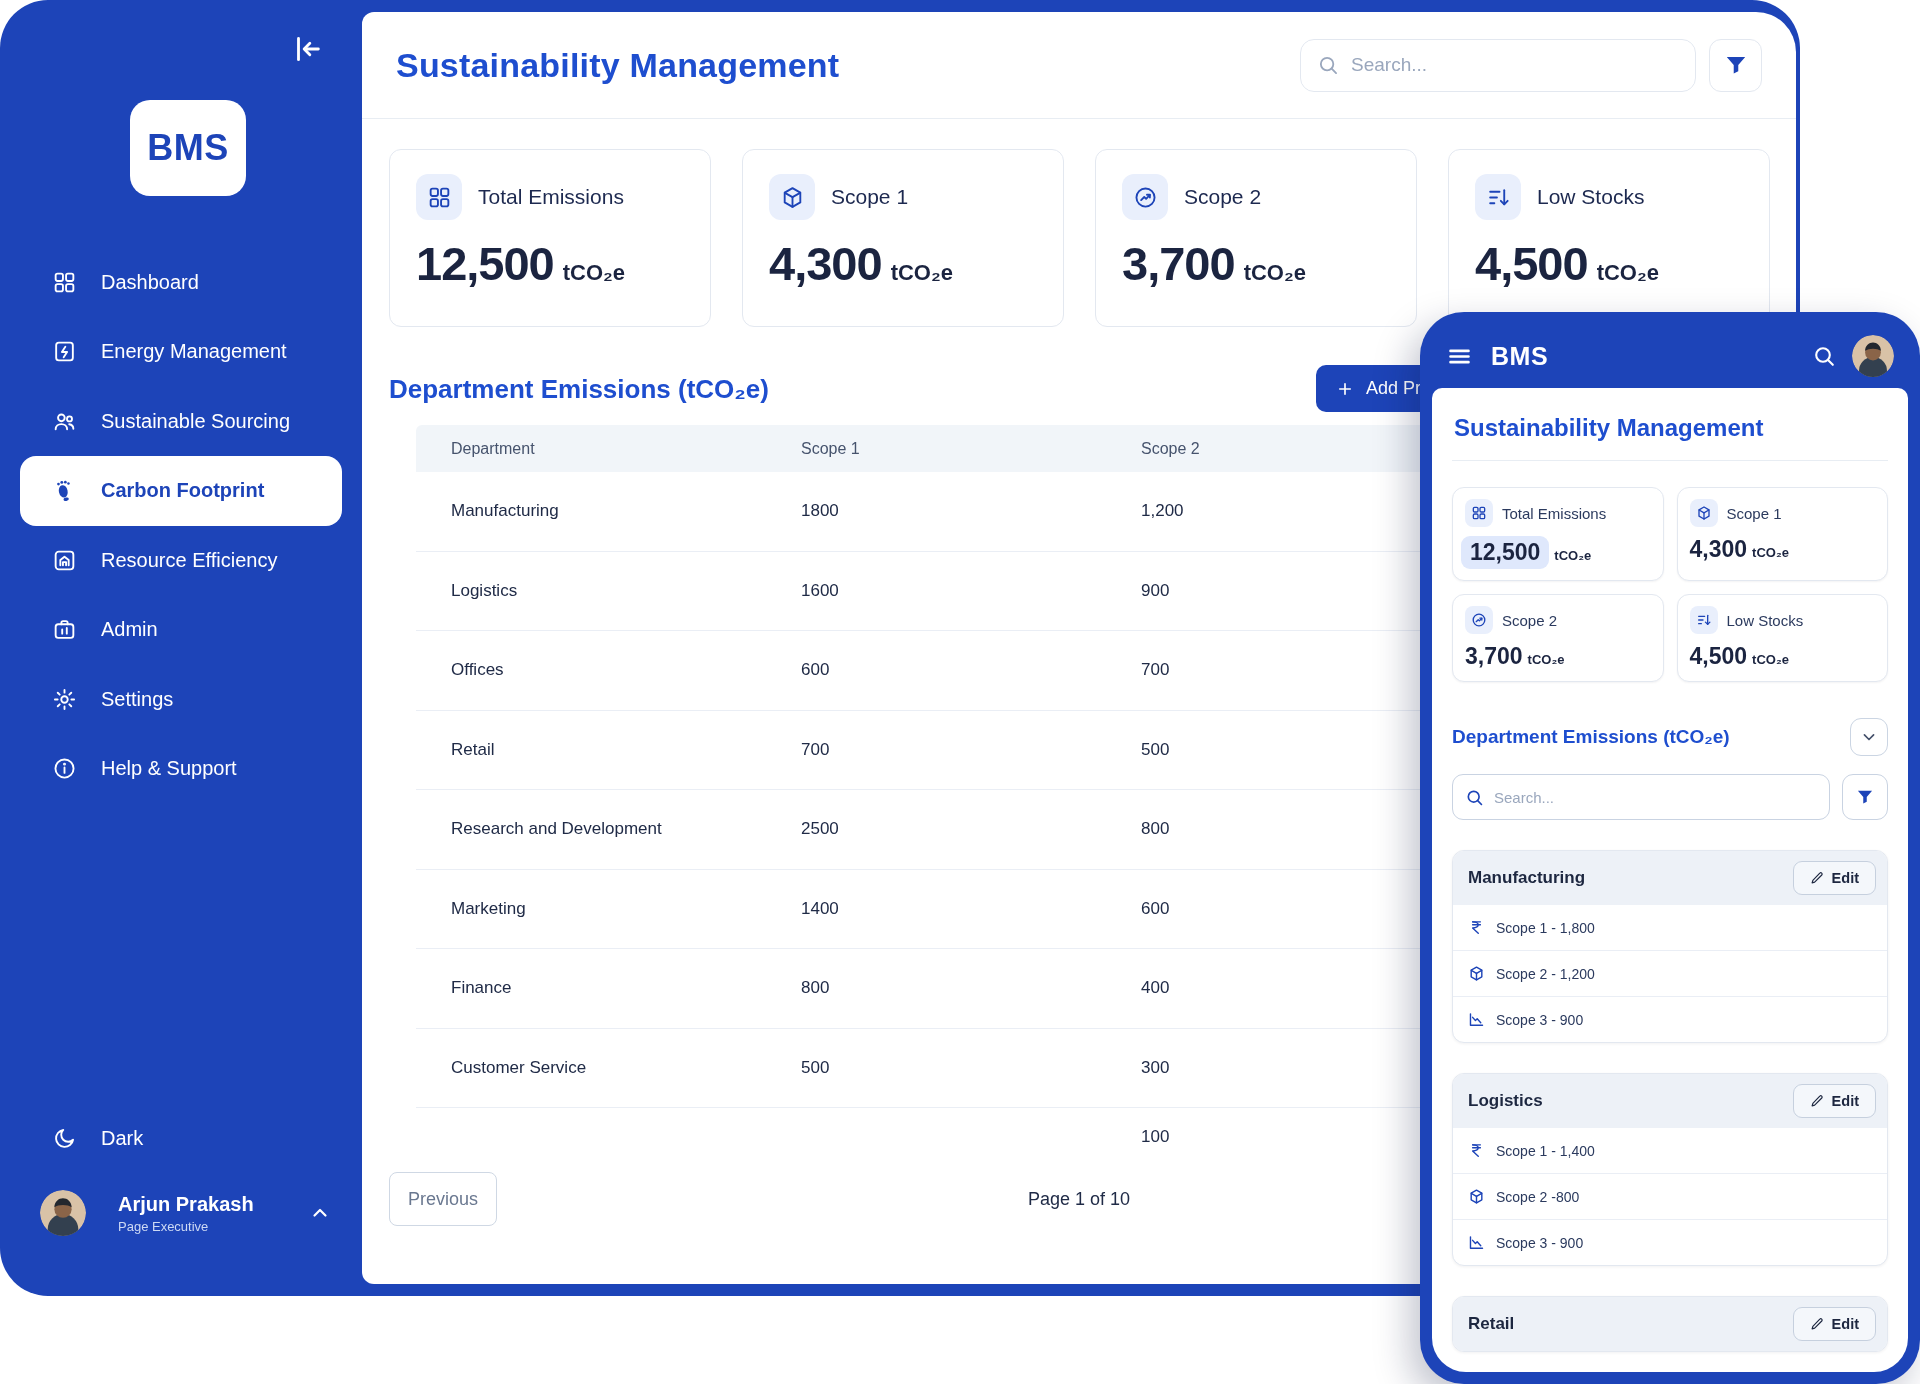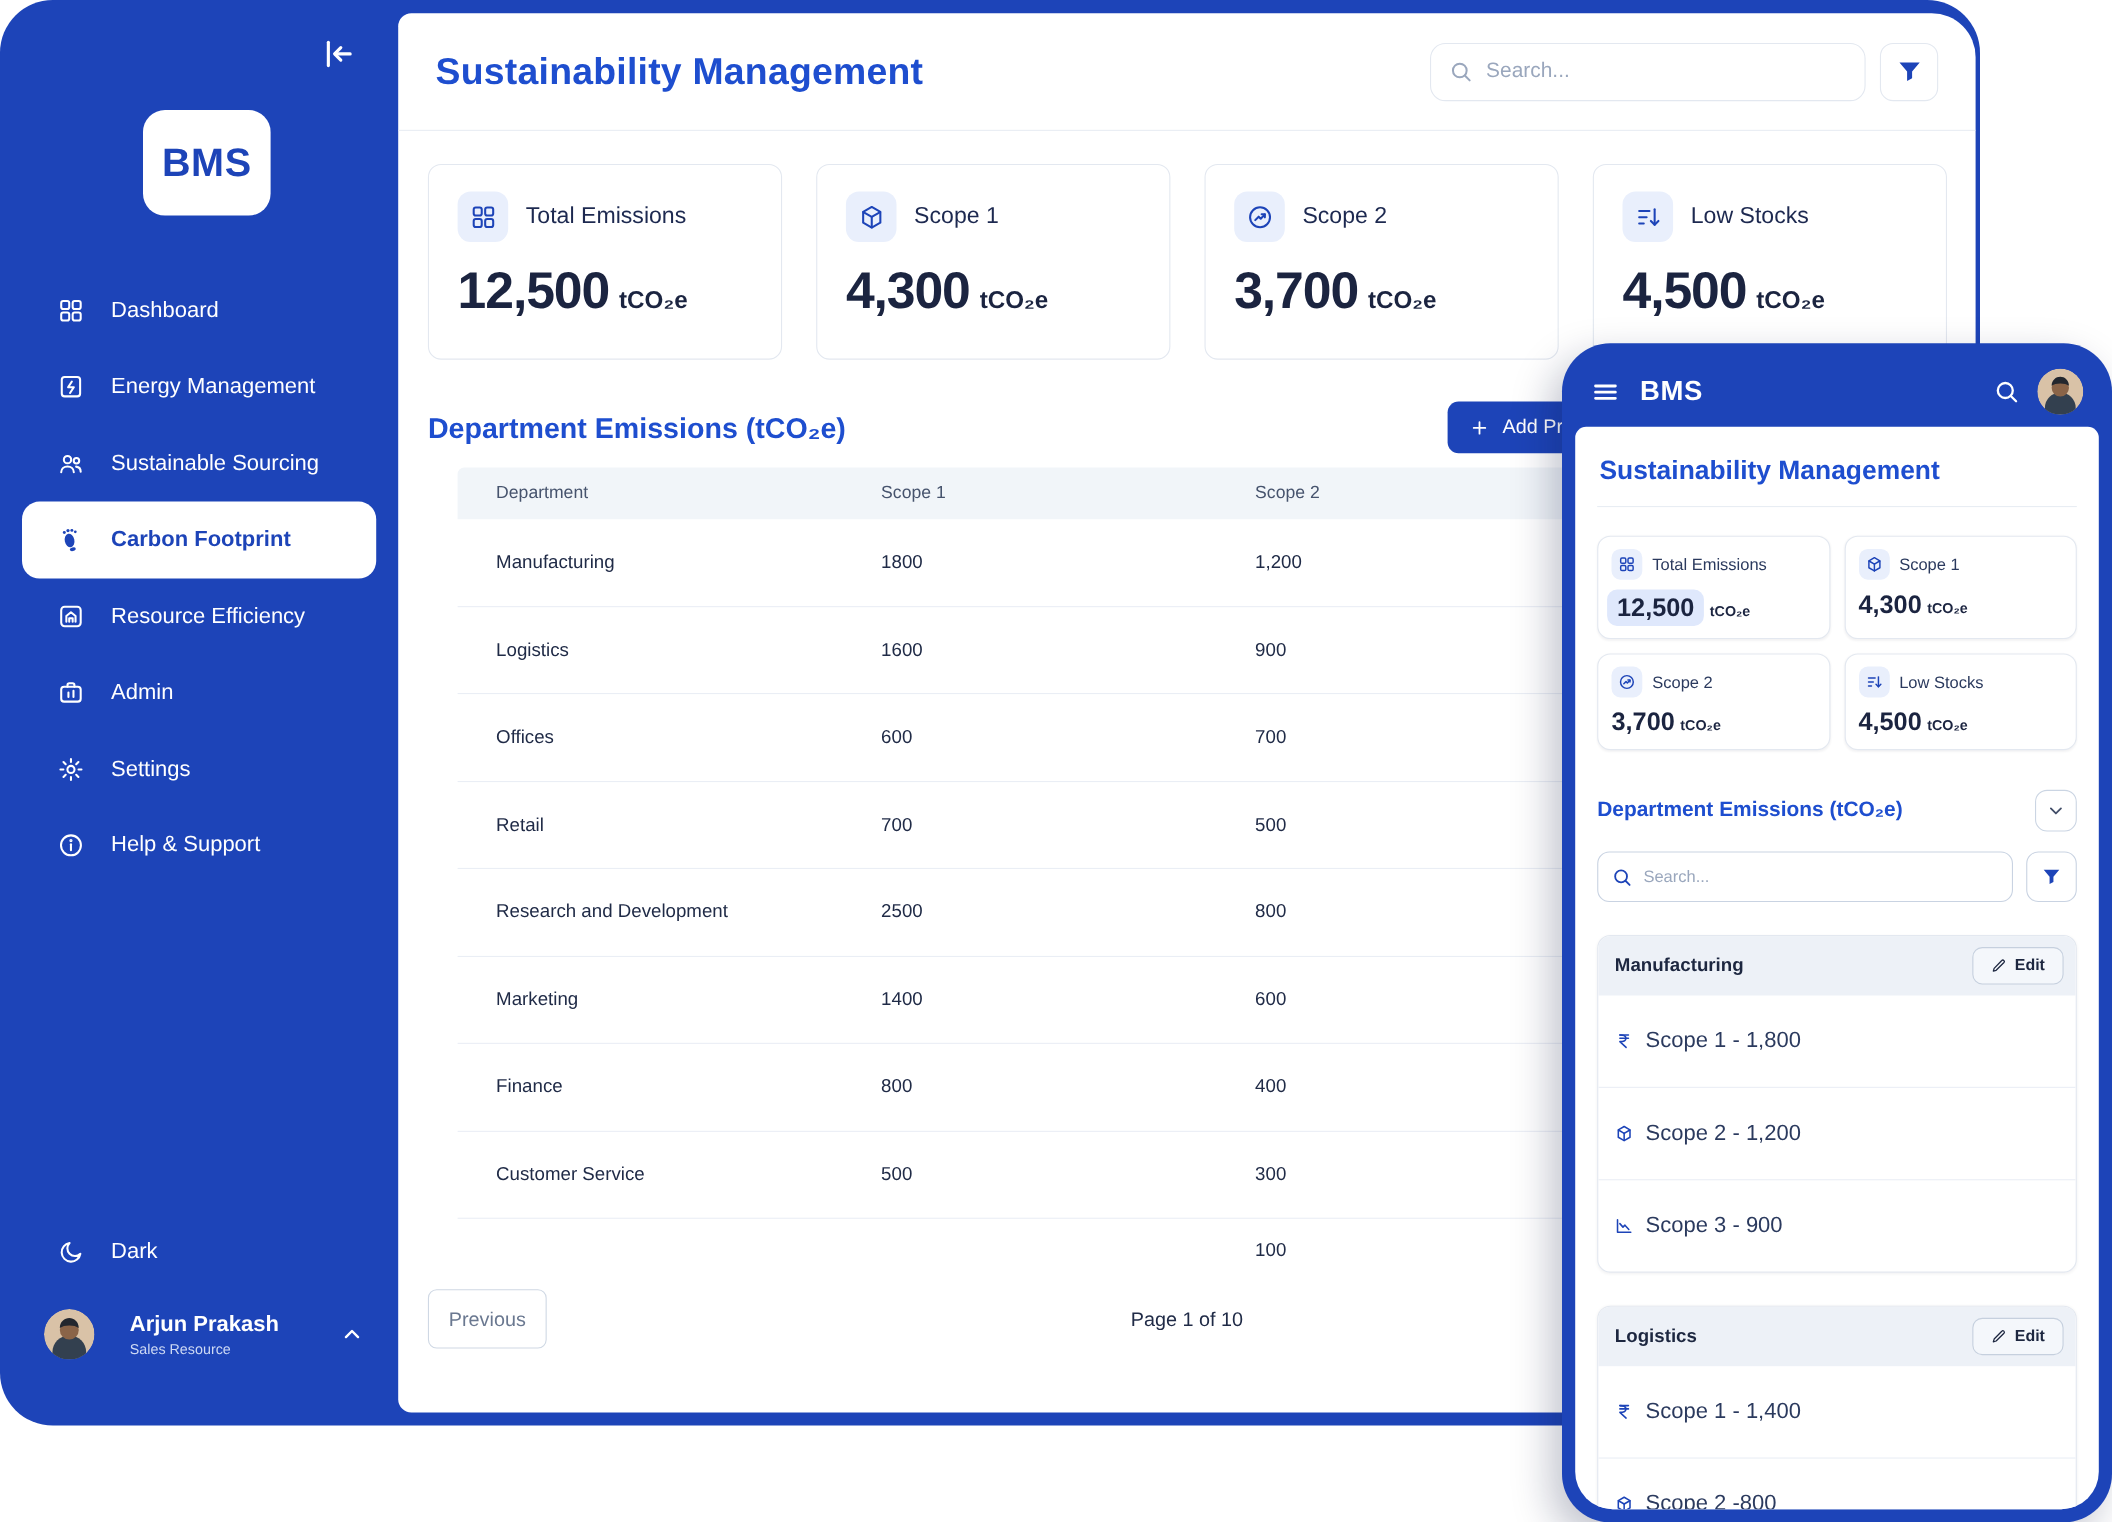--- a/index.html
+++ b/index.html
@@ -95,21 +95,21 @@
   .m-searchbox svg{width:19px;height:19px;color:#1d44b8;stroke-width:2.1;flex:none}
   .m-searchbox input{border:0;outline:0;flex:1;font-size:15px;font-family:inherit;color:#334155}
   .m-searchbox input::placeholder{color:#9aa7bd}
   .m-filterbtn{width:46px;height:46px;border:1.5px solid #c9d3e2;border-radius:11px;background:#fff;color:#1d44b8;display:flex;align-items:center;justify-content:center;cursor:pointer}
   .m-filterbtn svg{width:20px;height:20px}
   .dept-card{border:1.5px solid #e3e8f0;border-radius:12px;margin-top:30px;overflow:hidden;box-shadow:0 1px 3px rgba(15,23,42,.06);background:#fff}
   .dept-head{background:#edf1f7;display:flex;align-items:center;padding:10px 11px 10px 15px}
   .dept-name{font-size:17px;font-weight:bold;color:#1d2740;flex:1}
   .edit-btn{display:flex;align-items:center;gap:8px;background:#f4f7fb;border:1.5px solid #c6d0de;border-radius:9px;padding:8px 16px;font-size:14.5px;font-weight:600;color:#1d2740;font-family:inherit;cursor:pointer}
   .edit-btn svg{width:14px;height:14px;stroke-width:2}
-  .dept-row{display:flex;align-items:center;gap:11px;padding:30px 15px;font-size:20px;color:#2b3a5e;border-bottom:1px solid #eaeef5}
+  .dept-row{display:flex;align-items:center;gap:11px;padding:14px 15px;font-size:14px;color:#2b3a5e;border-bottom:1px solid #eaeef5}
   .dept-row:last-child{border-bottom:0}
   .ri{color:#1d44b8;display:flex;flex:none}
   .ri svg{width:17px;height:17px;stroke-width:2}
 </style>
 </head>
 <body>
 
 <div class="stage">
 
   <div class="shell"></div>
@@ -225,21 +225,21 @@
       <span class="avatar">
         <svg viewBox="0 0 48 48">
             <circle cx="24" cy="24" r="24" fill="#d9c2a7"></circle>
             <path d="M8 41a16 16 0 0 1 32 0v7H8z" fill="#33404f"></path>
             <circle cx="24" cy="20" r="9" fill="#8a6448"></circle>
             <path d="M15 18c0-6 4.5-9.5 9-9.5s9 3.5 9 9.5c-2.5-1.5-5-2.3-9-2.3s-6.5 .8-9 2.3z" fill="#23272e"></path>
           </svg>
       </span>
       <span>
         <div class="profile-name">Arjun Prakash</div>
-        <div class="profile-role">Sales Resource</div>
+        <div class="profile-role">Page Executive</div>
       </span>
       <span class="profile-chevron">
           <svg class="ic" viewBox="0 0 24 24">
             <path d="M6.5 14.5L12 9l5.5 5.5"></path>
           </svg>
         </span>
     </div>
   </aside>
 
   <main class="main">

